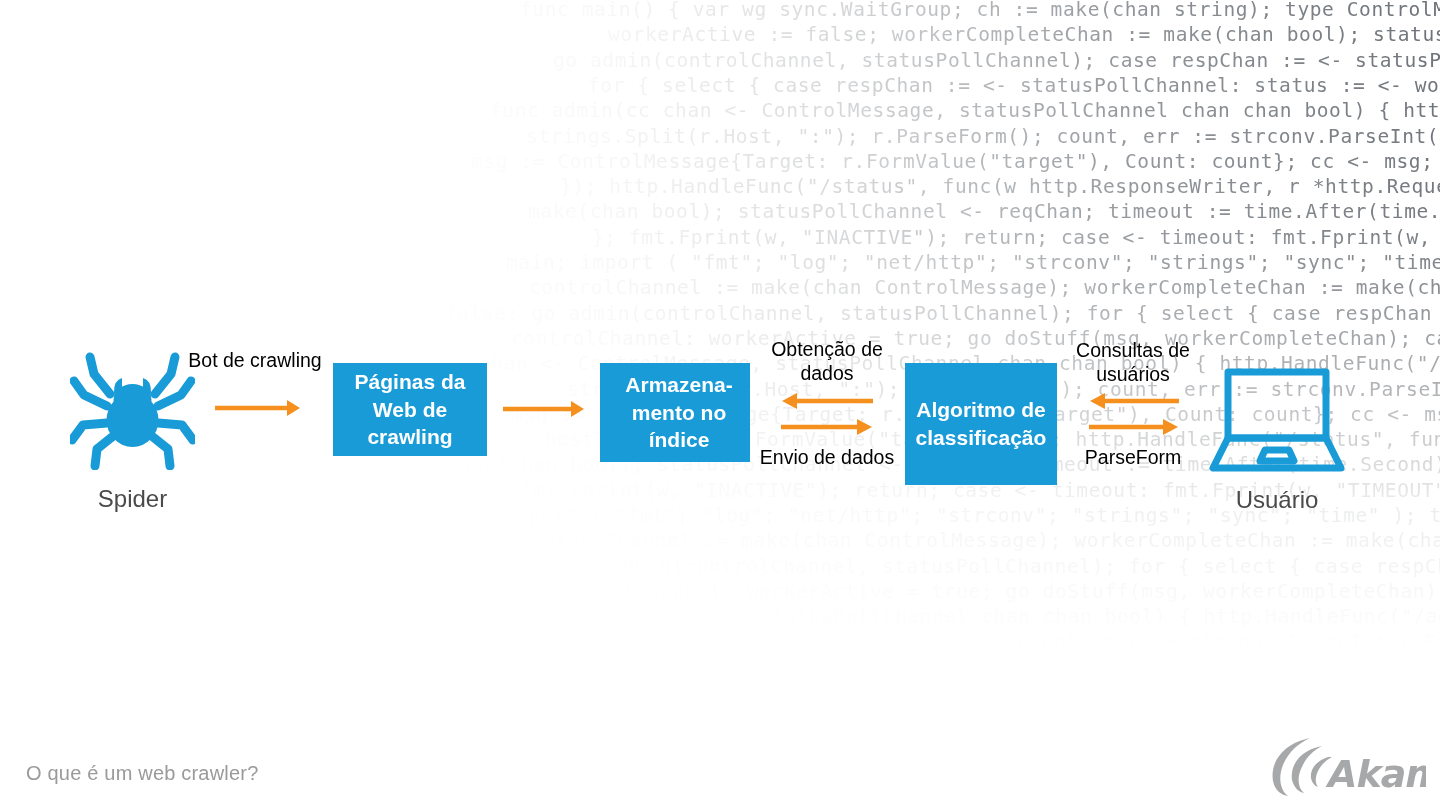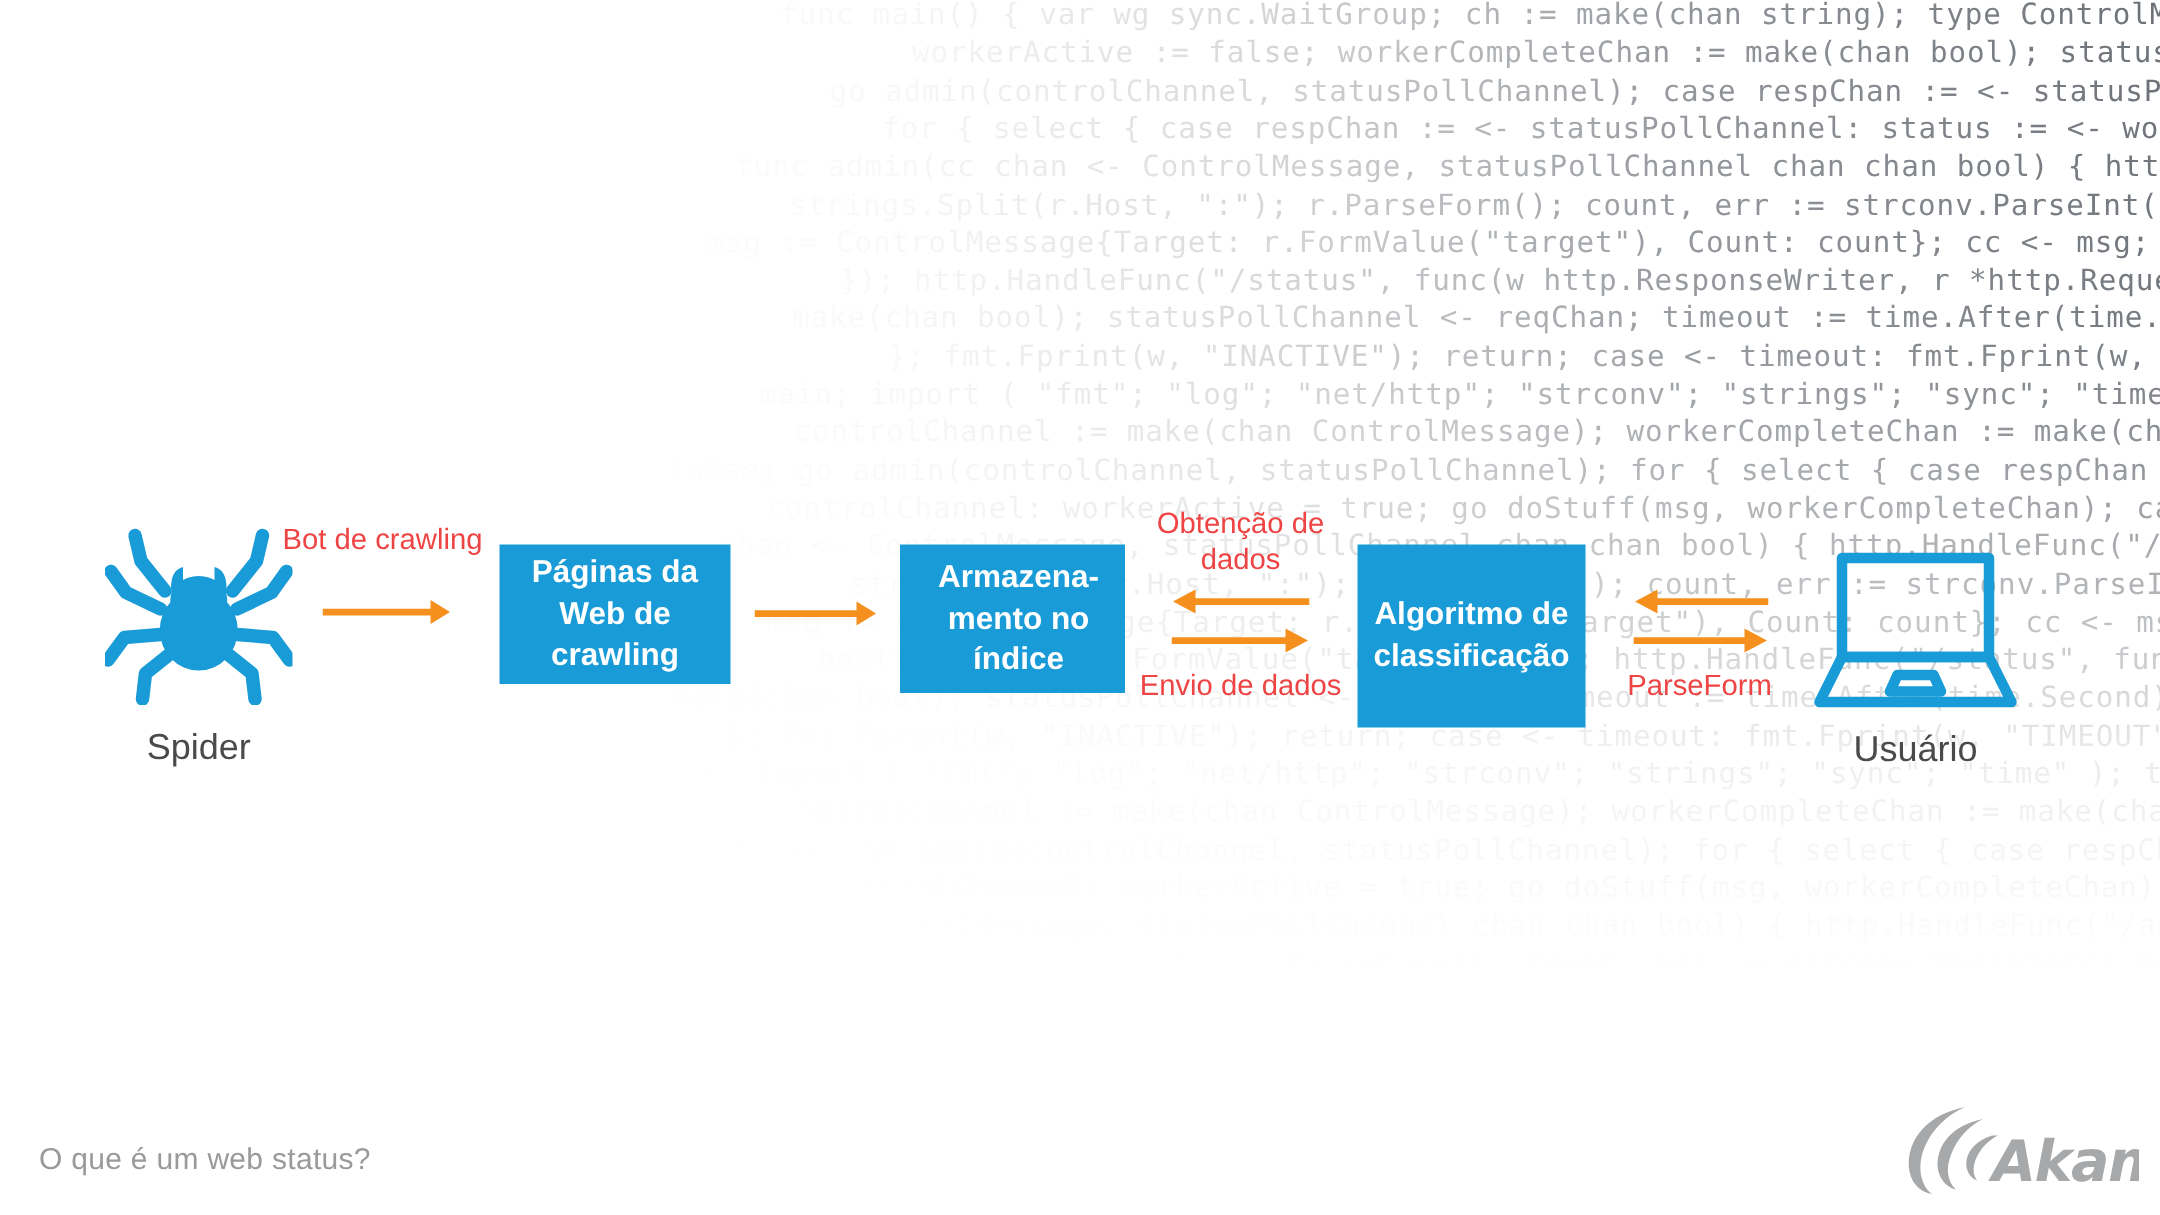--- a/index.html
+++ b/index.html
@@ -76,21 +76,21 @@
     position: absolute;
     color: #4a4a4a;
     font-size: 24px;
     text-align: center;
     line-height: 1.0;
     white-space: nowrap;
   }
 
   .arrow-label {
     position: absolute;
-    color: #ef4444;
+    color: #000000;
     font-size: 19.5px;
     text-align: center;
     line-height: 1.22;
     white-space: pre-line;
   }
 
   .icon-wrap { position: absolute; }
 
   
   #footer-caption {
@@ -208,20 +208,21 @@
       <line x1="0" y1="9" x2="78" y2="9" stroke="#F5901E" stroke-width="4.5"></line>
       <path d="M76 1 L91 9 L76 17 Z" fill="#F5901E"></path>
     </svg>
   </div>
   <div class="arrow-label" style="left:757px; top:446px; width:140px;">Envio de dados</div>
 
   <div class="node-box" style="left:905px; top:363px; width:152px; height:122px;">
     <span>Algoritmo de classificação</span>
   </div>
 
+  <div class="arrow-label" style="left:1062px; top:339px; width:142px;">Consultas de usuários</div>
   <div class="icon-wrap" style="left:1089px; top:392px; width:90px; height:18px;">
     <svg width="90" height="18" viewBox="0 0 90 18" aria-hidden="true">
       <line x1="14" y1="9" x2="90" y2="9" stroke="#F5901E" stroke-width="4.5"></line>
       <path d="M16 1 L1 9 L16 17 Z" fill="#F5901E"></path>
     </svg>
   </div>
   <div class="icon-wrap" style="left:1089px; top:418px; width:90px; height:18px;">
     <svg width="90" height="18" viewBox="0 0 90 18" aria-hidden="true">
       <line x1="0" y1="9" x2="76" y2="9" stroke="#F5901E" stroke-width="4.5"></line>
       <path d="M74 1 L89 9 L74 17 Z" fill="#F5901E"></path>
@@ -238,21 +239,21 @@
         <path d="M21 72 L6 102 L134 102 L119 72 Z"></path>
 
         <path d="M58 84 L82 84 L87 95 L53 95 Z"></path>
       </g>
     </svg>
   </div>
   <div class="caption" style="left:1197px; top:488px; width:160px;">Usuário</div>
 
 </div>
 
-<div id="footer-caption">O que é um web status?</div>
+<div id="footer-caption">O que é um web crawler?</div>
 
 <div id="akamai-logo">
   <svg width="160" height="62" viewBox="0 0 160 62" aria-hidden="true">
     <g fill="#a6a8aa">
 
       <path d="M40 4 C16 10 4 28 7 46 C9 56 16 60 22 61 C14 55 12 42 17 30 C22 18 31 9 44 3 Z"></path>
       <path d="M52 12 C33 17 24 31 26 45 C28 53 33 57 38 58 C32 53 31 43 35 34 C39 24 46 16 56 11 Z"></path>
       <path d="M62 22 C50 26 44 34 45 43 C46 48 49 51 52 52 C49 48 49 42 52 36 C55 30 60 25 66 22 Z"></path>
 
       <text x="62" y="52" font-family="'DejaVu Sans','Liberation Sans',sans-serif" font-size="38" font-weight="bold" font-style="italic" letter-spacing="-1">Akamai</text>

